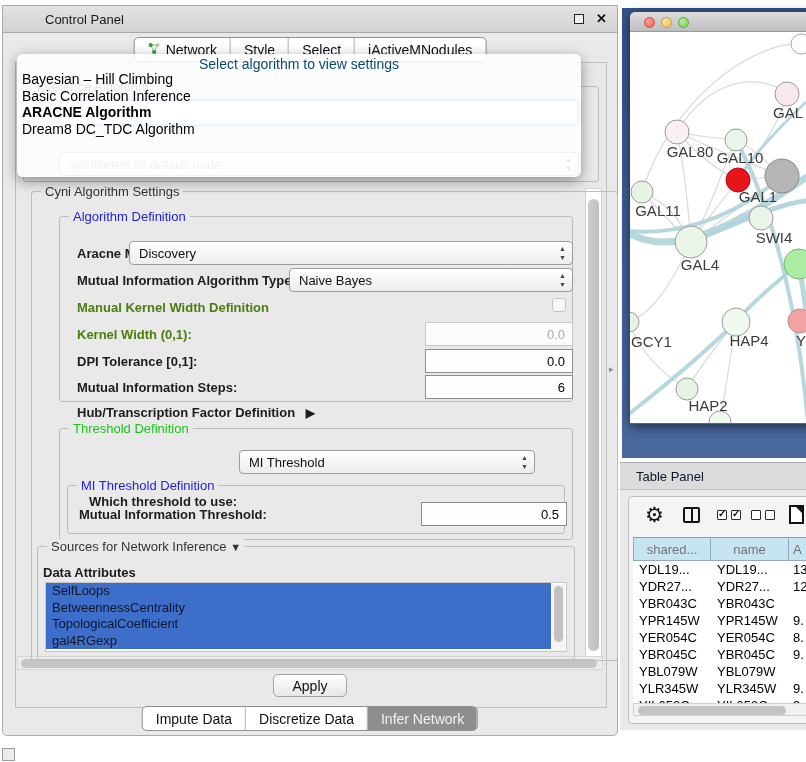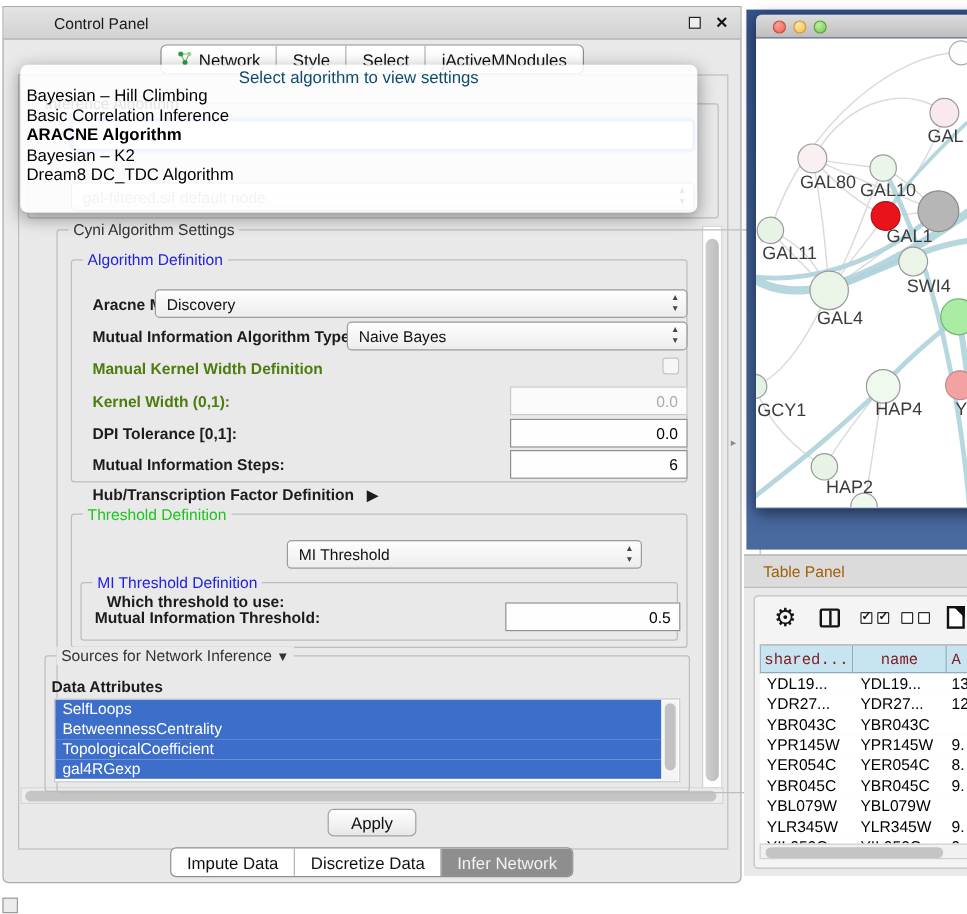--- a/index.html
+++ b/index.html
@@ -59,21 +59,21 @@
 
   
   .vscroll{position:absolute;left:582px;top:182px;width:17px;height:478px;background:#fff;border:1px solid #D2D2D2;}
   .vscroll .thumb{position:absolute;left:2px;top:10px;width:11px;height:452px;border-radius:5.5px;
     background:linear-gradient(90deg,#CFCFCF,#BDBDBD);}
   .hscroll{position:absolute;left:14px;top:650px;width:586px;height:14px;background:#EDEDED;border:1px solid #D5D5D5;}
   .hscroll .thumb{position:absolute;left:3px;top:2px;width:576px;height:9px;border-radius:4.5px;background:#C5C5C5;}
 
   
   .attr-list{position:absolute;left:42px;top:576px;width:522px;height:70px;background:#fff;border:1px solid #C6C6C6;overflow:hidden;}
-  .attr-item{height:16.5px;line-height:16.5px;width:calc(100% - 15px);background:#3D6EC9;color:#ffffff;
+  .attr-item{height:16.5px;line-height:16.5px;width:calc(100% - 15px);background:#3D6EC9;color:#0f172a;
     font-size:13px;padding-left:6px;}
   .attr-vscroll{position:absolute;right:1px;top:1px;width:13px;height:67px;background:#F4F4F4;}
   .attr-vscroll .thumb{position:absolute;left:2px;top:2px;width:9px;height:56px;border-radius:4.5px;background:#C2C2C2;}
 
   .apply-btn{position:absolute;left:50%;top:668px;transform:translateX(-50%);width:74px;height:23px;
     background:linear-gradient(#FFFFFF,#E7E7E7);border:1px solid #A3A3A3;border-radius:5px;
     font-size:14px;color:#111;display:flex;align-items:center;justify-content:center;}
 
   .split-arrow{position:absolute;left:609px;top:364px;font-size:9px;color:#8A8A8A;}
 
@@ -85,38 +85,38 @@
   .net-titlebar{height:20px;background:linear-gradient(#DDDDDD,#BEBEBE);border-radius:5px 5px 0 0;
     border-bottom:1px solid #9A9A9A;position:relative;}
   .tl{position:absolute;top:4.5px;width:11px;height:11px;border-radius:50%;}
   .tl.red{left:14px;background:radial-gradient(circle at 35% 30%,#FBA29A,#EC5E50);border:1px solid #CE4A3D;}
   .tl.yellow{left:31px;background:radial-gradient(circle at 35% 30%,#FCE3A5,#F5BD4B);border:1px solid #D29C36;}
   .tl.green{left:48px;background:radial-gradient(circle at 35% 30%,#C0EDA0,#74CB4E);border:1px solid #57A733;}
   .net-content{height:391px;background:#fff;overflow:hidden;}
 
   .tp-bar{position:absolute;left:620px;top:462px;width:186px;height:28px;background:#DBDBDB;
     border-top:1px solid #ACACAC;border-bottom:1px solid #BDBDBD;}
-  .tp-title{position:absolute;left:16px;top:6px;font-size:13px;color:#a16207;}
+  .tp-title{position:absolute;left:16px;top:6px;font-size:13px;color:#0f172a;}
   .tp-body{position:absolute;left:620px;top:490px;width:186px;height:240px;background:#E9E9E9;}
   .tp-inner{position:absolute;left:8px;top:6px;width:192px;height:228px;background:#F4F4F4;
     border:1px solid #BFBFBF;border-radius:4px;}
   .gear{position:absolute;left:16px;top:6px;font-size:21px;color:#111;}
   .colsplit{position:absolute;left:54px;top:10px;width:17px;height:16px;border:2px solid #111;border-radius:2px;}
   .colsplit::after{content:"";position:absolute;left:5.5px;top:0;width:2px;height:12px;background:#111;}
   .cb{position:absolute;top:13px;width:10px;height:10px;border:1.5px solid #2b2b2b;border-radius:1px;background:#fff;}
   .cb.checked::after{content:"✓";position:absolute;left:0px;top:-3px;font-size:10px;font-weight:bold;color:#111;}
   .doc-ic{position:absolute;left:160px;top:8px;width:15px;height:19px;border:2px solid #111;background:#fff;}
   .doc-ic::after{content:"";position:absolute;right:-2px;top:-2px;border:5px solid #111;
     border-left-color:transparent;border-bottom-color:transparent;}
 
   .yeast-table{position:absolute;left:4px;top:40px;width:178px;height:166px;overflow:hidden;
     border-top:1px solid #9A9A9A;}
   .yt-header{display:flex;}
   .yt-header .hcell{height:23px;line-height:23px;background:#C7E5F1;border:1px solid #93A9B3;border-top:none;
-    font-size:13px;text-align:center;color:#7f1d1d;flex:none;border-left:none;font-family:Liberation Mono, monospace;}
+    font-size:13px;text-align:center;color:#737373;flex:none;border-left:none;}
   .yt-header .hcell:first-child{border-left:1px solid #93A9B3;}
   .yt-row{display:flex;height:17px;line-height:17px;background:#fff;font-size:13px;color:#000;}
   .yt-row .cell{flex:none;padding-left:6px;white-space:nowrap;overflow:hidden;}
   .c1{width:78px;} .c2{width:78px;} .c3{width:58px;padding-left:4px!important;}
   .tp-hscroll{position:absolute;left:4px;top:206px;width:178px;height:13px;background:#F1F1F1;border:1px solid #D0D0D0;}
   .tp-hscroll .thumb{position:absolute;left:4px;top:1.5px;width:148px;height:9px;border-radius:4.5px;background:#C4C4C4;}
 
   .corner-ic{position:absolute;left:2px;top:748px;width:13px;height:13px;border:1px solid #9B9B9B;background:#ECECEC;}
   svg text{font-family:"Liberation Sans",sans-serif;}
 </style>
@@ -163,33 +163,32 @@
       <span>gal-filtered.sif default node</span>
       <span class="arrows">▲<br>▼</span>
     </div>
 
     <div class="popup">
       <div class="ph">Select algorithm to view settings</div>
       <div id="popup-list">
           <div class="pitem">Bayesian – Hill Climbing</div>
           <div class="pitem">Basic Correlation Inference</div>
           <div class="pitem sel">ARACNE Algorithm</div>
-          <div class="pitem">Bayesian – K2</div>
           <div class="pitem">Dream8 DC_TDC Algorithm</div>
         </div>
     </div>
 
     <div class="vscroll">
         <div class="thumb"></div>
       </div>
     <div class="hscroll">
         <div class="thumb"></div>
       </div>
 
-    <div class="group" style="left:44px;top:185px;width:587px;height:470px;">
+    <div class="group" style="left:28px;top:185px;width:587px;height:470px;">
       <span class="gtitle">Cyni Algorithm Settings</span>
     </div>
 
     <div class="group" style="left:56px;top:210px;width:514px;height:186px;">
       <span class="gtitle blue">Algorithm Definition</span>
     </div>
     <span class="lbl" style="left:74px;top:240px;">Aracne Mode:</span>
     <div class="combo" style="left:126px;top:235px;width:444px;">
       <span>Discovery</span>
       <span class="arrows">▲<br>▼</span>

